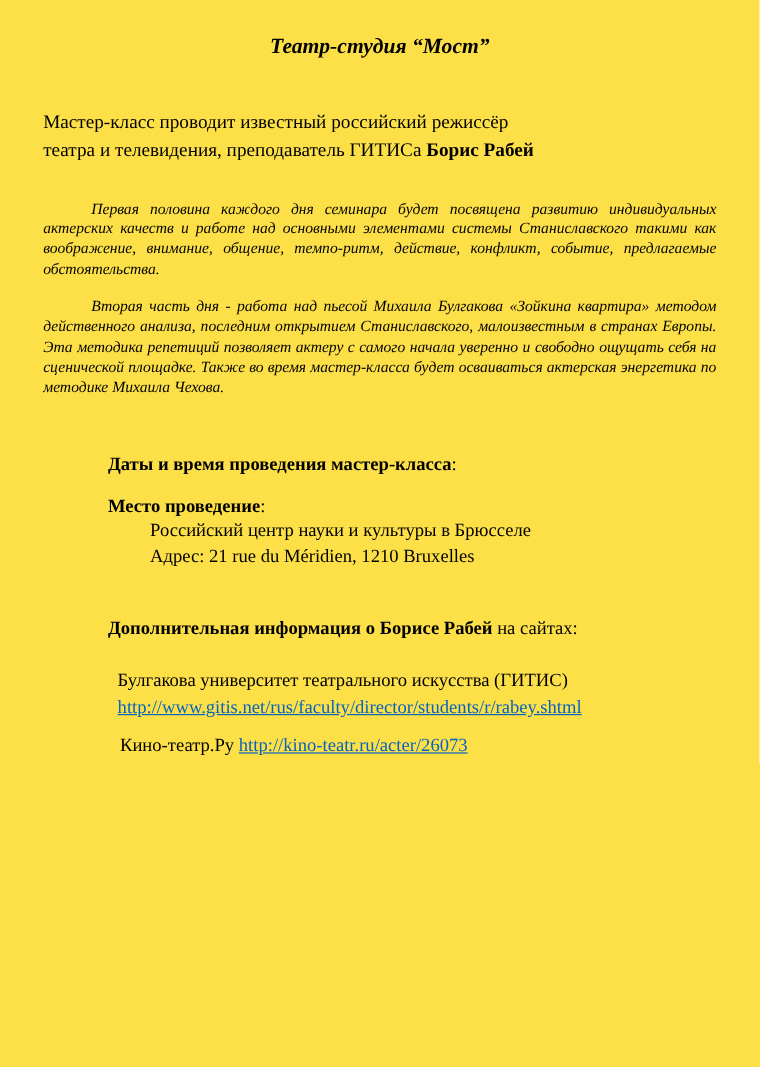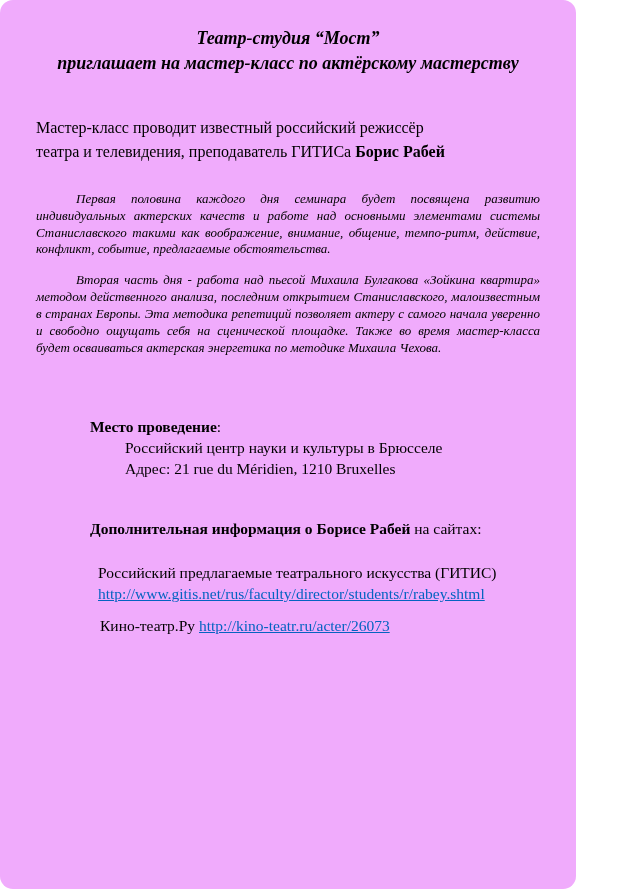--- a/index.html
+++ b/index.html
@@ -2,30 +2,29 @@
 <html style="--link-color: #0563C1;"><head>
 <meta charset="utf-8">
 <style>
   html, body {
     margin: 0;
     padding: 0;
     background: #ffffff;
   }
   .page {
     position: relative;
-    width: 576px;
+    width: 633px;
     height: 889px;
     box-sizing: border-box;
     padding: 26px 36px;
     overflow: hidden;
-    background: #f0abfc;
+    background: #fde047;
     color: #000000;
     font-family: "Liberation Serif", "DejaVu Serif", serif;
     font-size: 15.5px;
-    border-radius: 13px;
   }
   .title {
     text-align: center;
     font-weight: bold;
     font-style: italic;
     font-size: 18px;
     line-height: 1.4;
   }
   .intro {
     margin-top: 40px;
@@ -79,44 +78,44 @@
     cursor: pointer;
   }
 </style>
 </head>
 <body>
 
 <div class="page">
 
   <div class="title">
     <div>Театр-студия “Мост”</div>
-    <div>приглашает на мастер-класс по актёрскому мастерству</div>
   </div>
 
   <div class="intro">
     <span>Мастер-класс проводит известный российский режиссёр</span><br>
     <span>театра и телевидения, преподаватель ГИТИСа </span><span class="bold-italic">Борис Рабей</span>
   </div>
 
   <p class="para">Первая половина каждого дня семинара будет посвящена развитию индивидуальных актерских качеств и работе над основными элементами системы Станиславского такими как воображение, внимание, общение, темпо-ритм, действие, конфликт, событие, предлагаемые обстоятельства.</p>
   <p class="para">Вторая часть дня - работа над пьесой Михаила Булгакова «Зойкина квартира» методом действенного анализа, последним открытием Станиславского, малоизвестным в странах Европы. Эта методика репетиций позволяет актеру с самого начала уверенно и свободно ощущать себя на сценической площадке. Также во время мастер-класса будет осваиваться актерская энергетика по методике Михаила Чехова.</p>
 
   <div class="details">
+    <div><span class="bold">Даты и время проведения мастер-класса</span><span>:</span></div>
     <div class="details-gap"></div>
     <div><span class="bold">Место проведение</span><span>:</span></div>
     <div class="detail-line">Российский центр науки и культуры в Брюсселе</div>
     <div class="detail-line">Адрес: 21 rue du Méridien, 1210 Bruxelles</div>
   </div>
 
 
 
   <div class="more-info">
     <div><span class="bold">Дополнительная информация о Борисе Рабей</span><span> на сайтах:</span></div>
     <div class="site-block">
-      <div>Российский предлагаемые театрального искусства (ГИТИС)</div>
+      <div>Булгакова университет театрального искусства (ГИТИС)</div>
       <a class="link" href="#">http://www.gitis.net/rus/faculty/director/students/r/rabey.shtml</a>
     </div>
     <div class="kino-line">
       <span>Кино-театр.Ру </span><a class="link" href="#">http://kino-teatr.ru/acter/26073</a>
     </div>
   </div>
 
 </div>
 
 </body></html>

